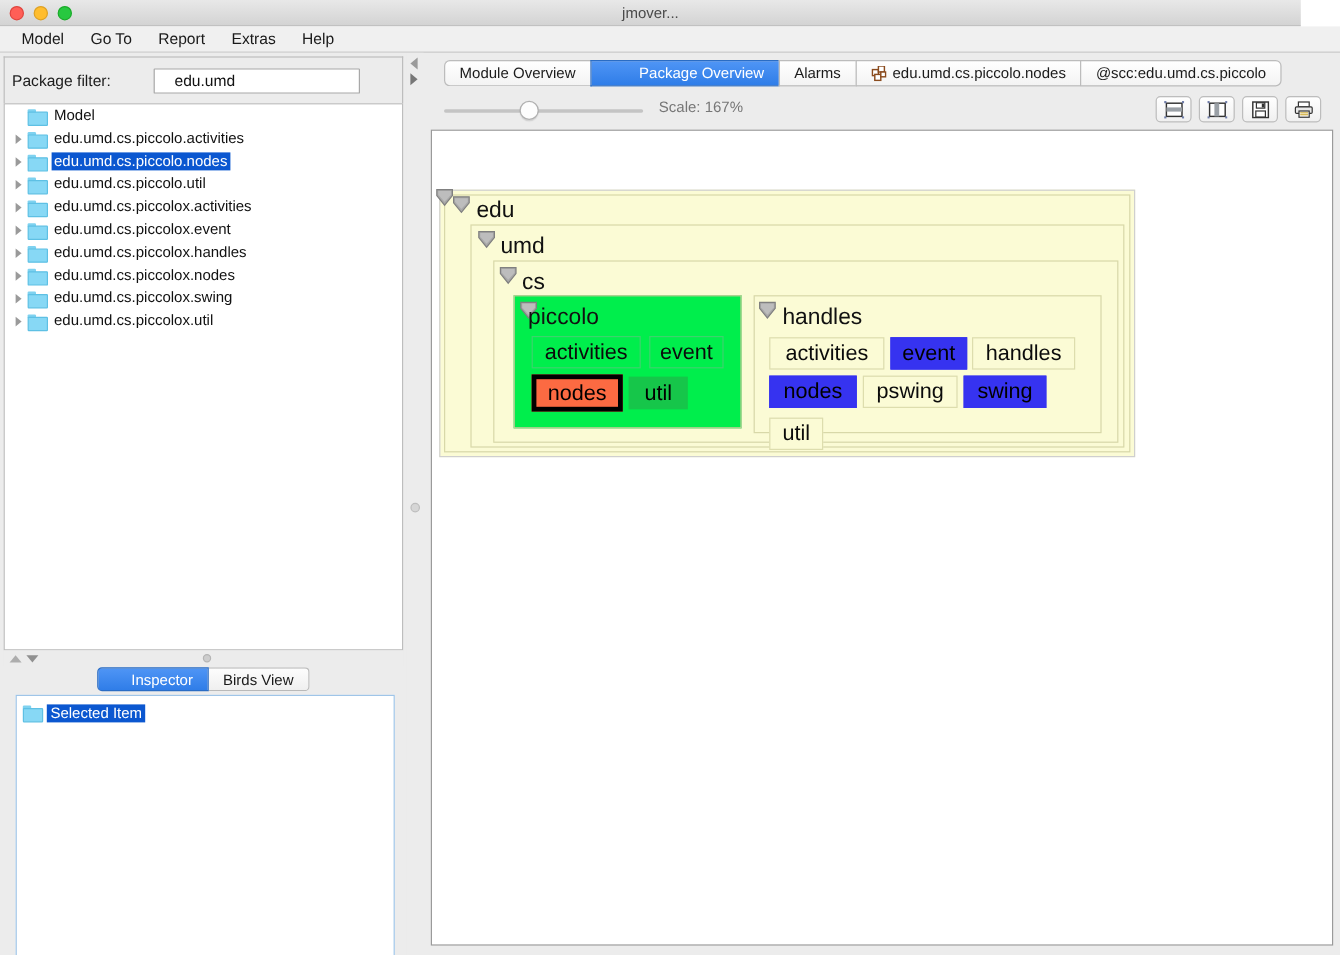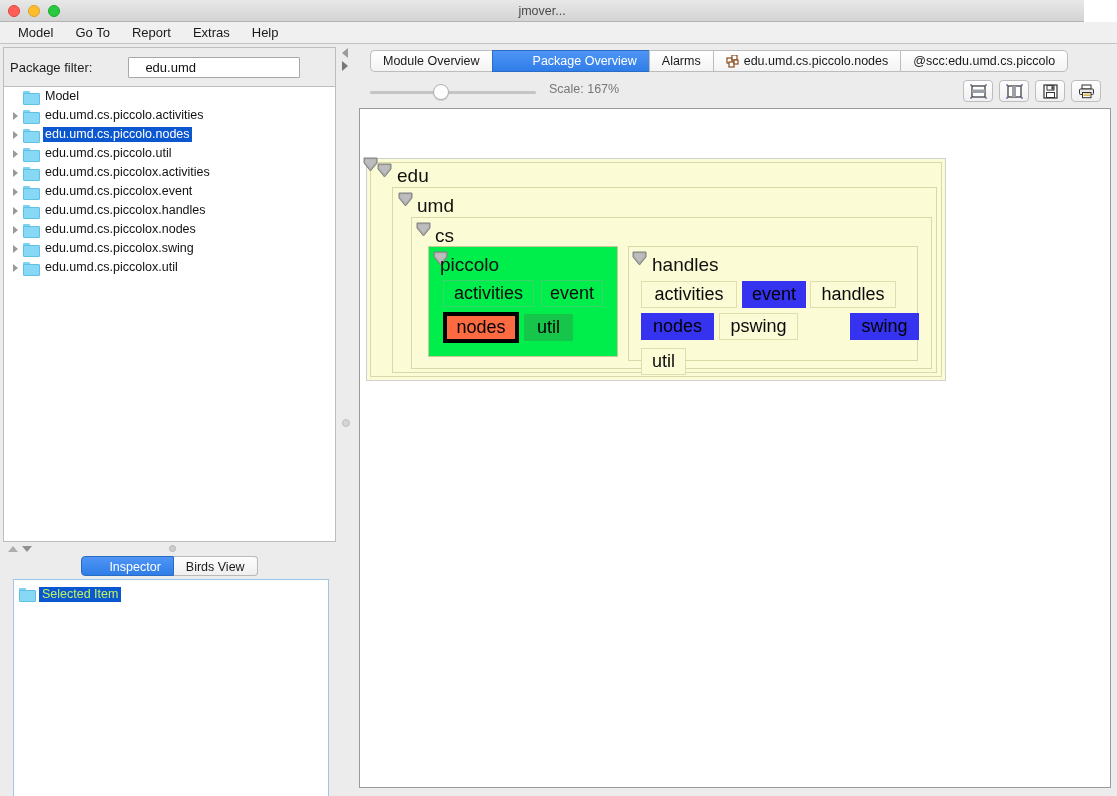--- a/index.html
+++ b/index.html
@@ -148,21 +148,21 @@
   }
 
   #inspector-body {
     position: absolute; left: 13px; top: 535px; width: 316px; height: 245px;
     background: #ffffff; border: 1px solid #9fc5e8;
   }
   #inspector-item {
     display: flex; align-items: center; height: 18px;
     padding-left: 5px; margin-top: 5px;
   }
-  #inspector-item .lbl { font-size: 12.5px; color: #bef264; background: #0b57d0; padding: 0 3px; line-height: 15px; }
+  #inspector-item .lbl { font-size: 12.5px; color: #ffffff; background: #0b57d0; padding: 0 3px; line-height: 15px; }
 
   
   #vsplit {
     position: absolute; left: 339px; top: 0; width: 14px; height: 752px;
     background: #ececec;
   }
   #vsplit .va {
     position: absolute; left: 3px; width: 0; height: 0;
   }
   #vsplit .va.left {
@@ -530,17 +530,17 @@
         <path d="M2 2 h13 v5 l-6.5 8 L2 7 z" fill="#a8a8a8" stroke="#808080" stroke-width="1"></path>
         <path d="M3.2 3.2 h10.6 v3 l-5.3 6 L3.2 6.2 z" fill="#bdbdbd"></path>
       </svg>
       <div class="dtitle" style="left:292px; top:145px;">handles</div>
 
       <div class="leaf" style="left:281px; top:172px; width:96px; height:27px;">activities</div>
       <div class="leaf blue" style="left:382px; top:172px; width:64px; height:27px;">event</div>
       <div class="leaf" style="left:450px; top:172px; width:86px; height:27px;">handles</div>
       <div class="leaf blue" style="left:281px; top:204px; width:73px; height:27px;">nodes</div>
       <div class="leaf" style="left:359px; top:204px; width:79px; height:27px;">pswing</div>
-      <div class="leaf blue" style="left:443px; top:204px; width:69px; height:27px;margin-left:47px;">swing</div>
+      <div class="leaf blue" style="left:443px; top:204px; width:69px; height:27px;">swing</div>
       <div class="leaf" style="left:281px; top:239px; width:45px; height:27px;">util</div>
     </div>
   </div>
 </div>
 
 </body></html>

